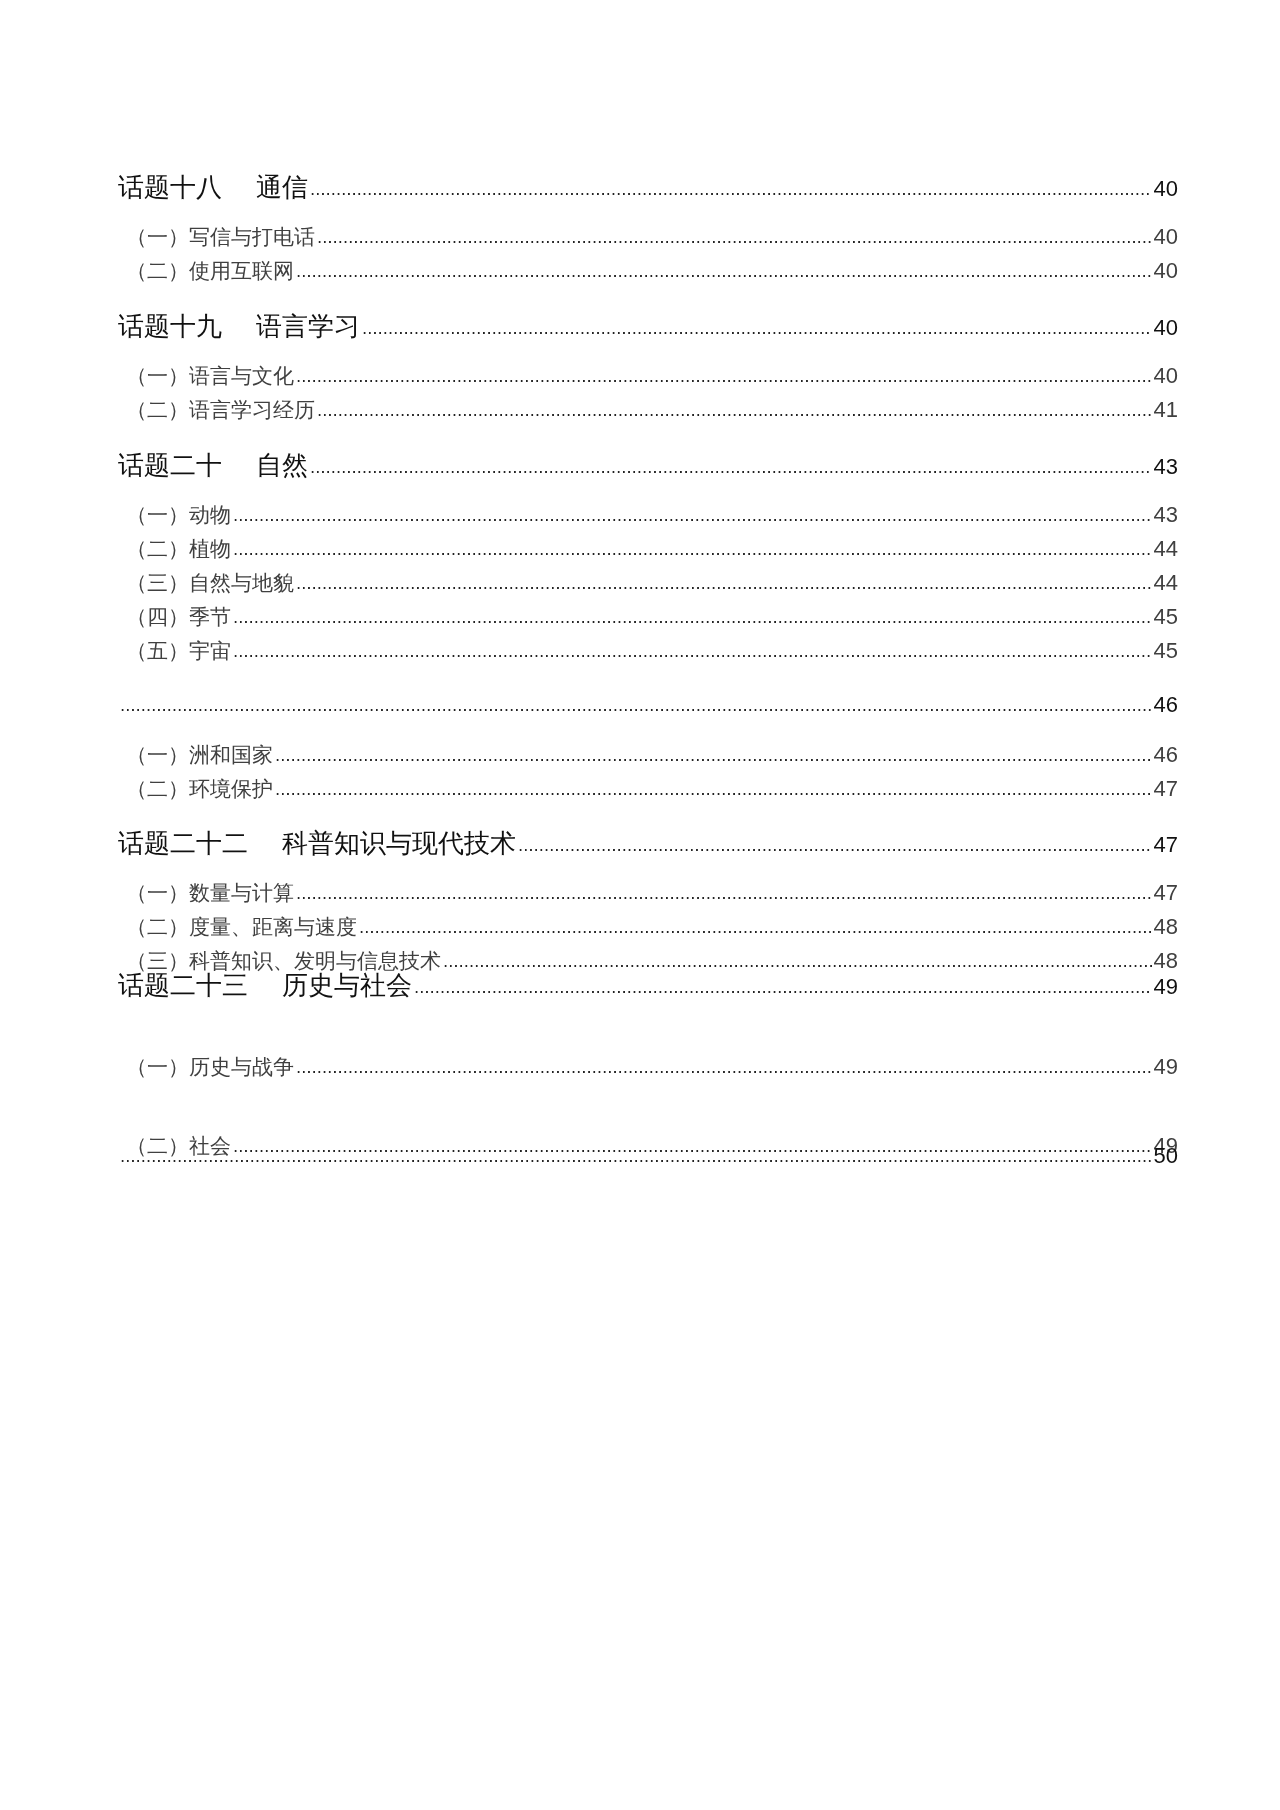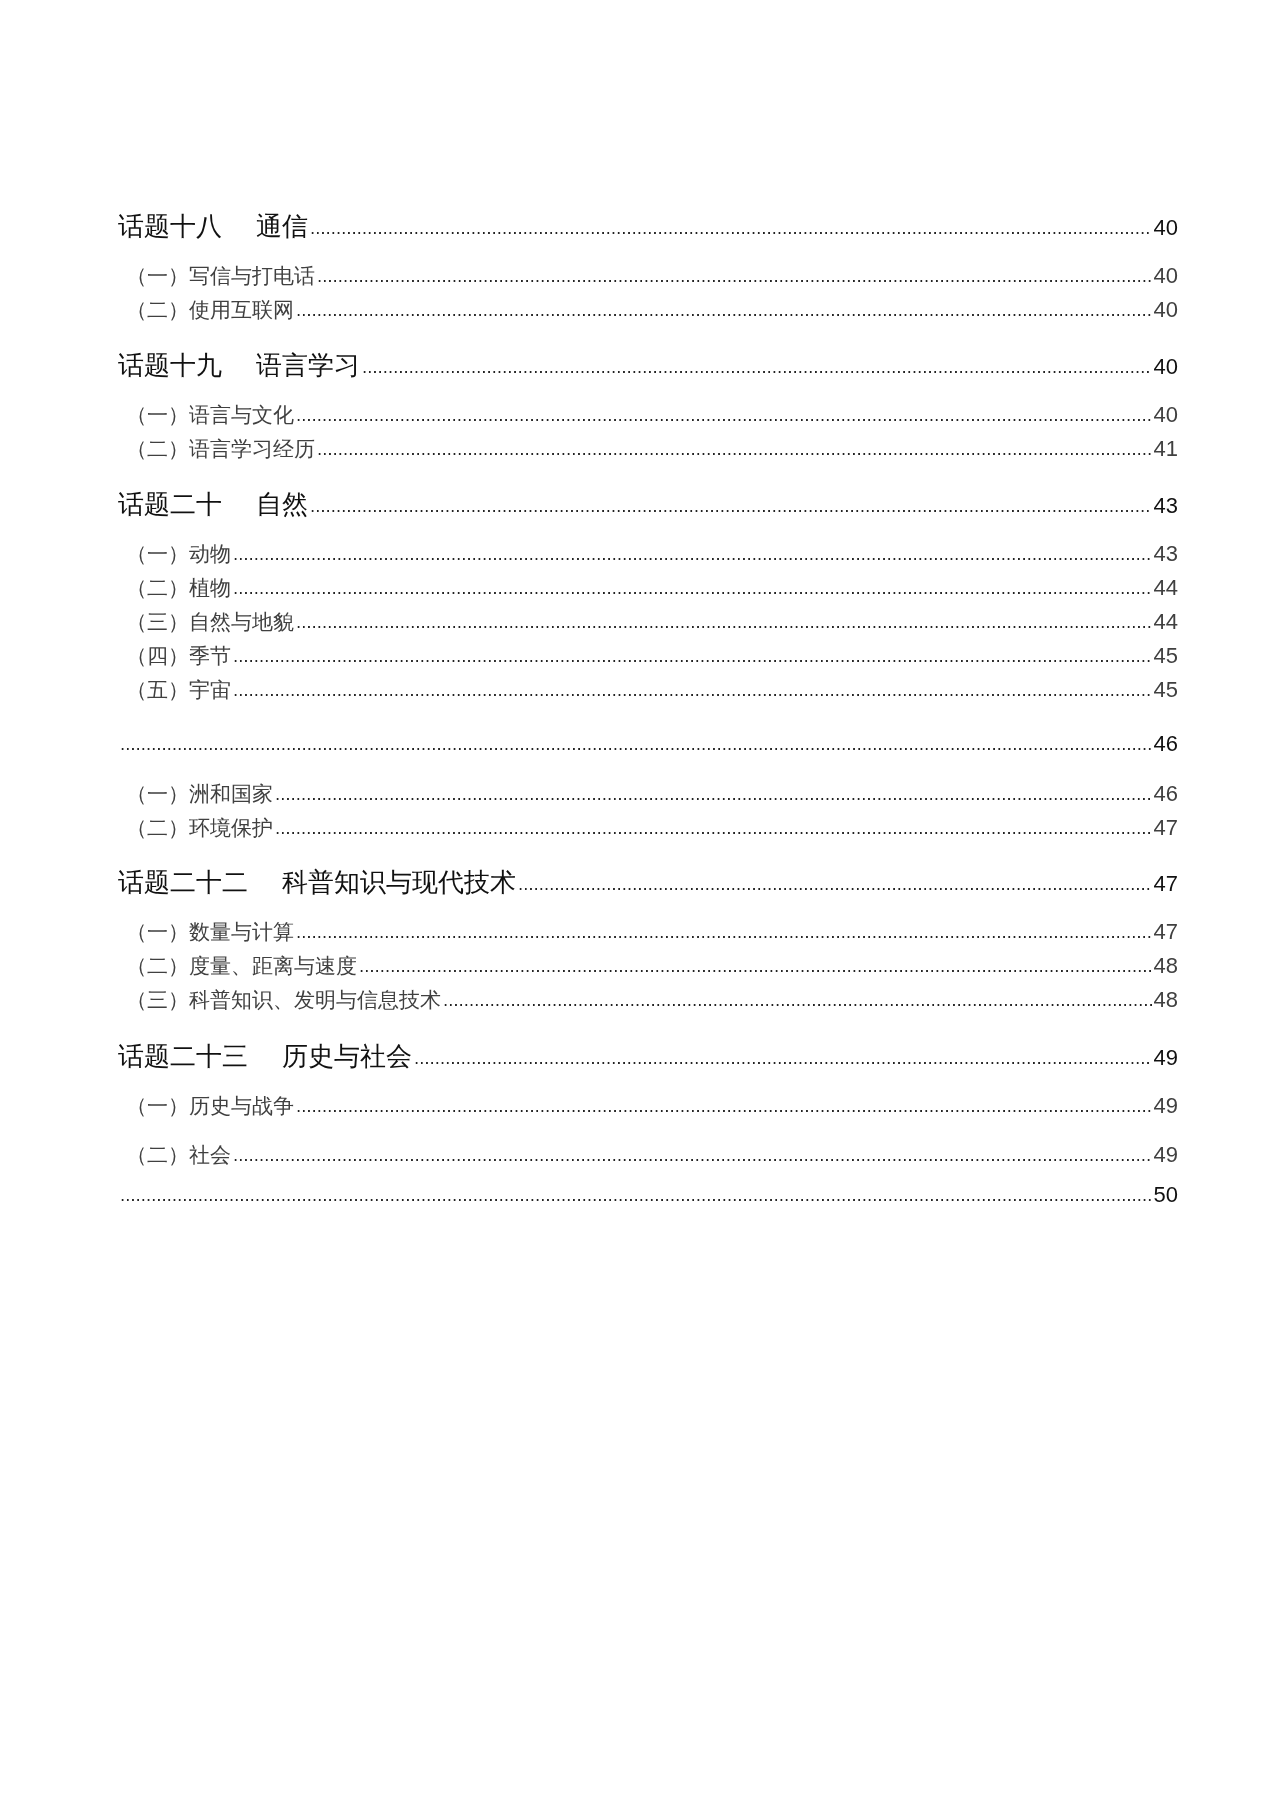--- a/index.html
+++ b/index.html
@@ -20,21 +20,20 @@
       left: 118px;
       top: 0;
       width: 1062px;
     }
     .row {
       position: absolute;
       left: 0;
       display: flex;
       align-items: baseline;
       white-space: nowrap;
-      margin-top: 39px;
     }
     .row.heading {
       width: 1060px;
       font-size: 26px;
       height: 34px;
       line-height: 34px;
     }
     .row.sub {
       left: 8px;
       width: 1052px;
@@ -170,31 +169,31 @@
     <span class="label"><span class="paren">（二）</span><span>度量、距离与速度</span></span>
     <span class="leader"></span>
     <span class="page">48</span>
   </div>
   <div class="row sub" style="top:946px">
     <span class="label"><span class="paren">（三）</span><span>科普知识、发明与信息技术</span></span>
     <span class="leader"></span>
     <span class="page">48</span>
   </div>
 
-  <div class="row heading" style="top:1000px">
+  <div class="row heading" style="top:968px">
     <span class="label"><span class="num">话题二十三</span><span>历史与社会</span></span>
     <span class="leader"></span>
     <span class="page">49</span>
   </div>
   <div class="row sub" style="top:1052px">
     <span class="label"><span class="paren">（一）</span><span>历史与战争</span></span>
     <span class="leader"></span>
     <span class="page">49</span>
   </div>
-  <div class="row sub" style="top:1101px">
+  <div class="row sub" style="top:1131px">
     <span class="label"><span class="paren">（二）</span><span>社会</span></span>
     <span class="leader"></span>
     <span class="page">49</span>
   </div>
 
   <div class="row heading" style="top:1139px">
     <span class="leader"></span>
     <span class="page">50</span>
   </div>
 

